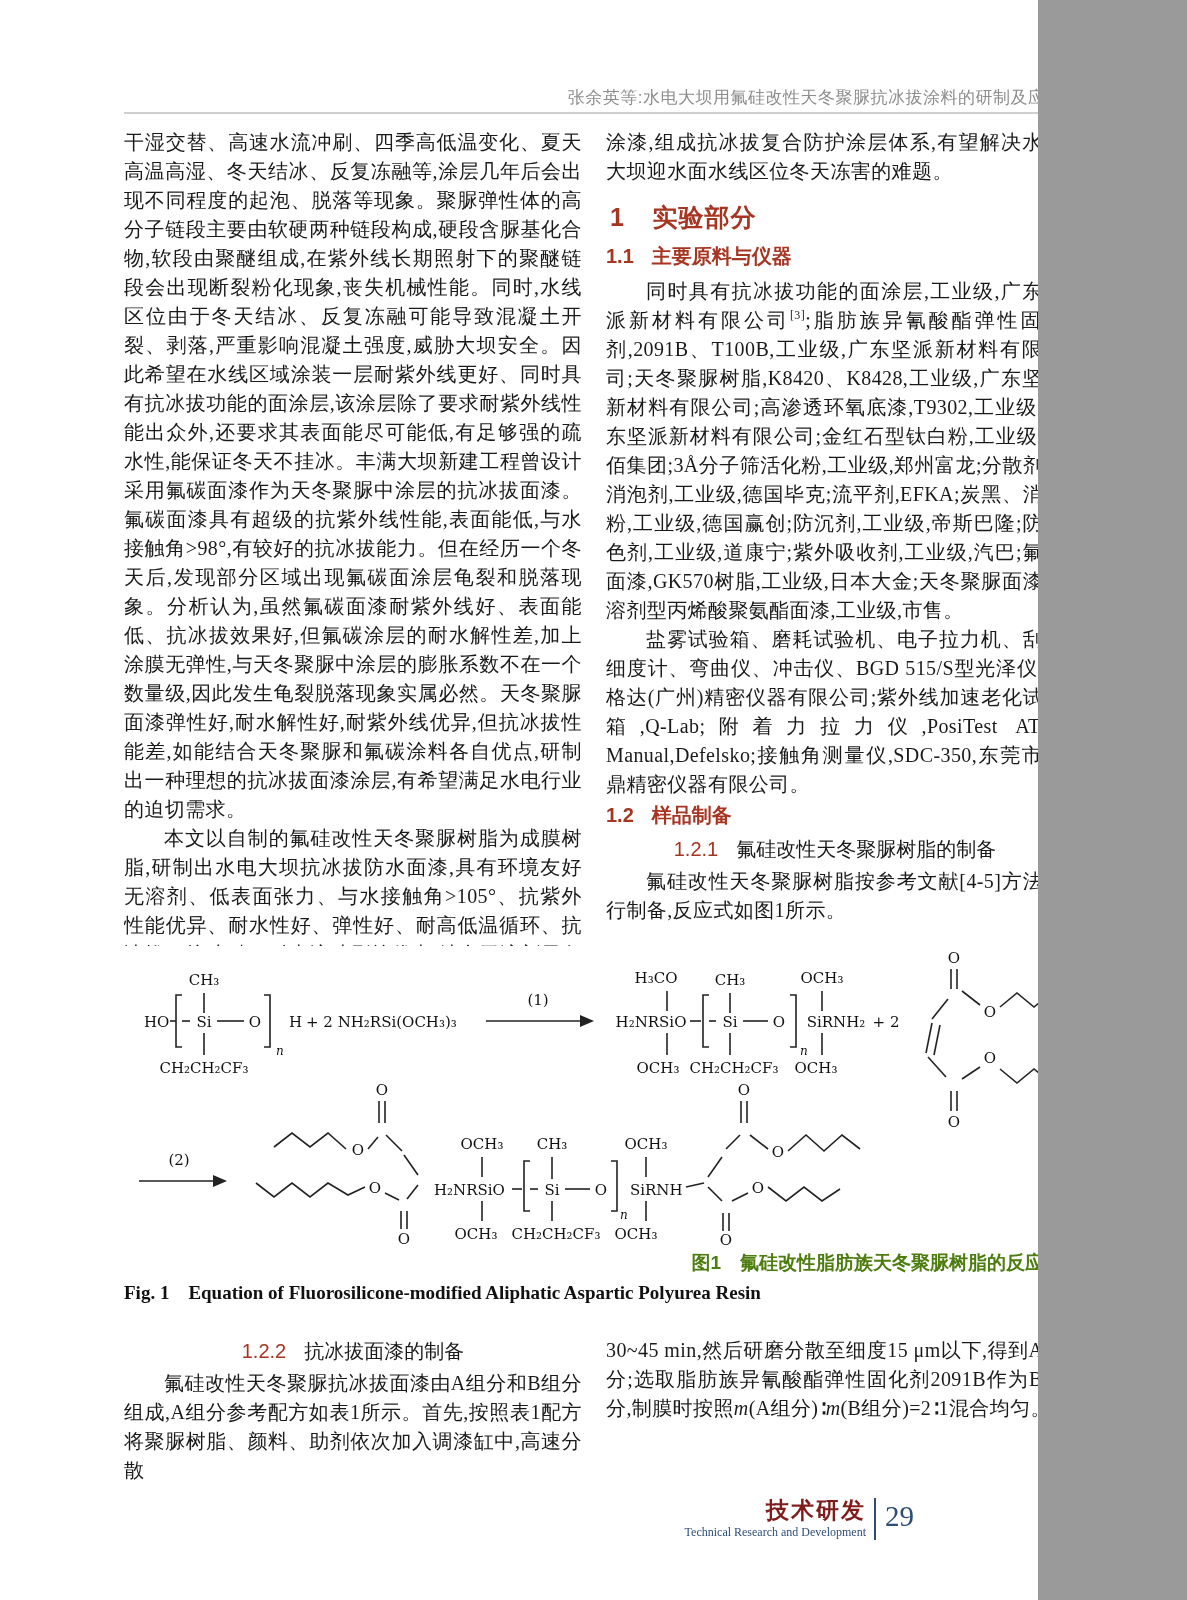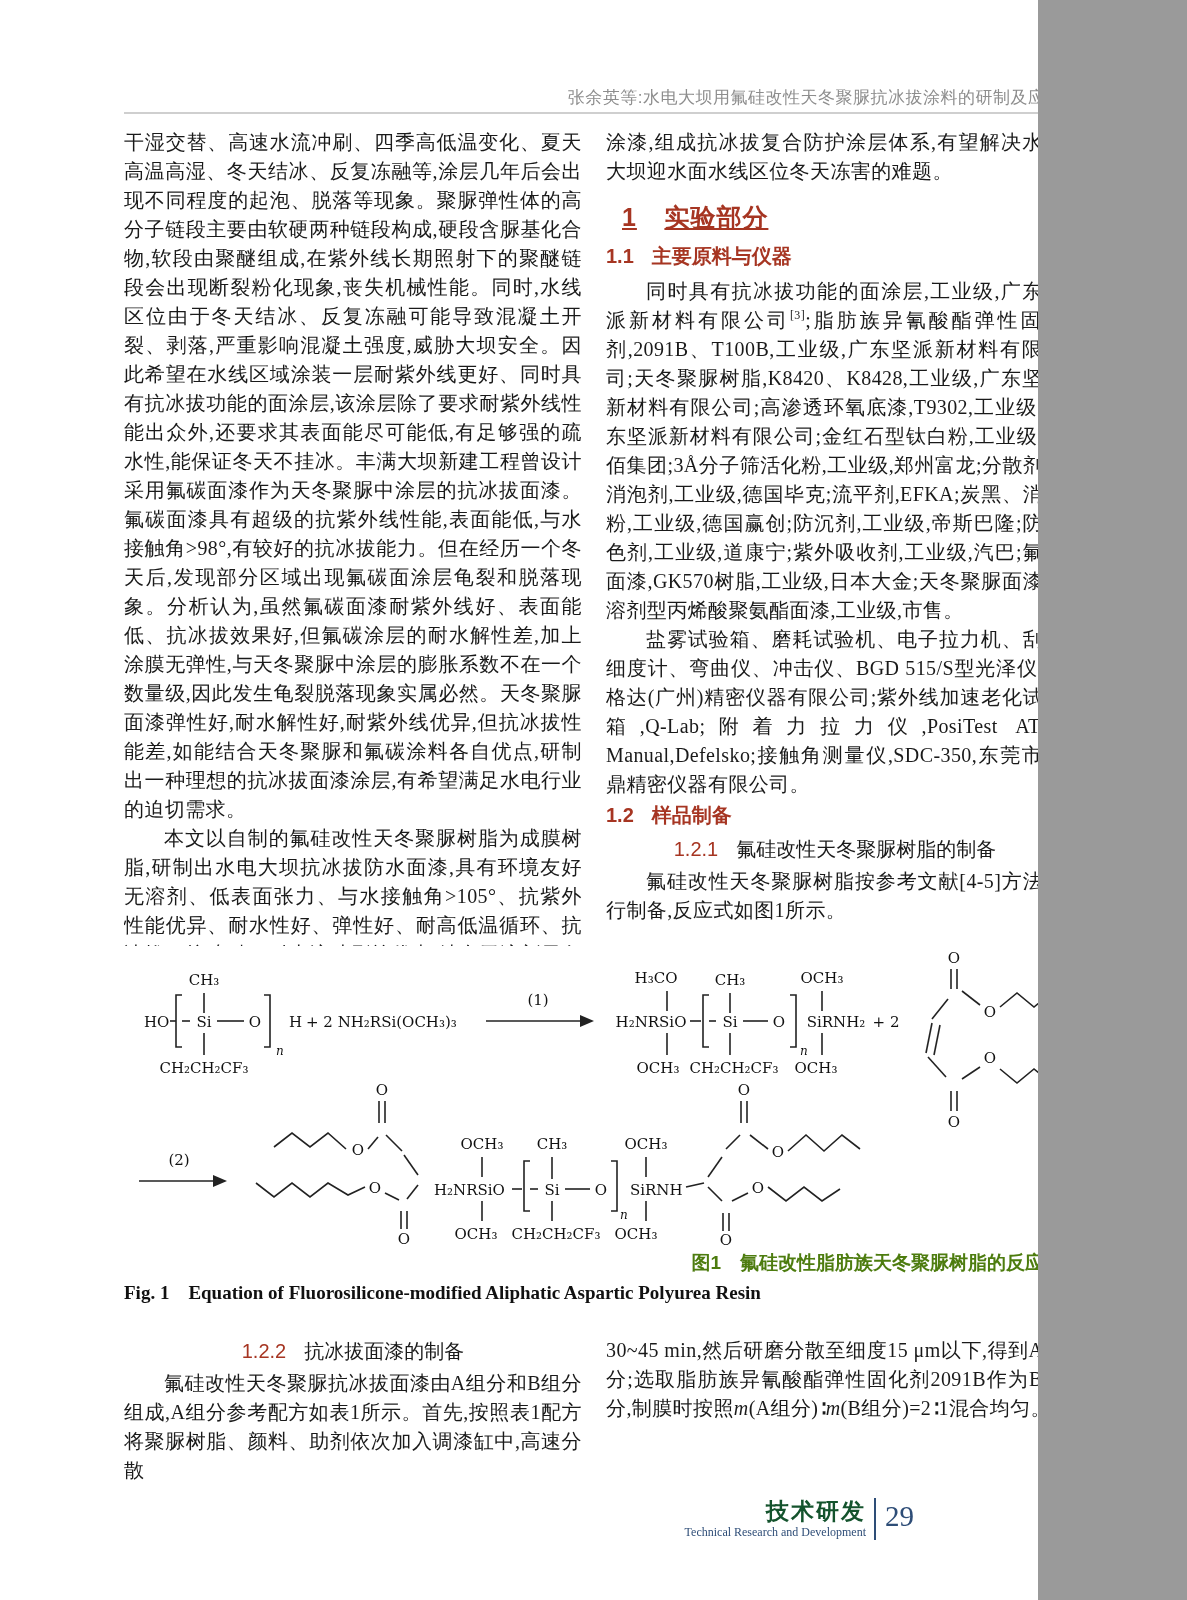--- a/index.html
+++ b/index.html
@@ -26,22 +26,22 @@
   .col{position:absolute;width:458px;overflow:hidden;}
   .col-left{left:124px;top:128px;height:818px;}
   .col-right{left:606px;top:128px;height:818px;}
   .col p{
     margin:0;font-size:20px;line-height:29px;letter-spacing:.4px;
     text-align:justify;text-justify:inter-ideograph;
   }
   .indent{text-indent:2em;}
   sup.ref{font-size:12px;vertical-align:super;line-height:0;}
   .h1{
-    margin:15px 0 9px 16px;font-family:"Liberation Sans",sans-serif;
-    font-weight:bold;font-size:25px;color:#a63522;letter-spacing:1px;text-decoration:underline;
+    margin:15px 0 9px 4px;font-family:"Liberation Sans",sans-serif;
+    font-weight:bold;font-size:25px;color:#a63522;letter-spacing:1px;
   }
   .h2{
     margin:3px 0 7px 0;font-family:"Liberation Sans",sans-serif;
     font-weight:bold;font-size:20px;color:#a63522;
   }
   .h3{
     margin:2px 0 4px 0;font-family:"Liberation Sans",sans-serif;
     font-weight:normal;font-size:20px;color:#1a1a1a;text-align:center;
   }
   .h3 .num{color:#a63522;}
@@ -66,22 +66,22 @@
   
   .bot-left{left:124px;top:1336px;height:170px;}
   .bot-right{left:606px;top:1336px;height:170px;}
   
   .footer{
     position:absolute;top:1498px;right:124px;
     display:flex;align-items:center;
   }
   .footer-labels{text-align:right;}
   .footer-cn{
-    font-family:Liberation Serif, serif;font-weight:bold;
-    font-size:23px;color:#14532d;letter-spacing:2px;line-height:26px;
+    font-family:Liberation Mono, monospace;font-weight:bold;
+    font-size:23px;color:#7f1d1d;letter-spacing:2px;line-height:26px;
   }
   .footer-en{
     font-family:"Liberation Serif",serif;font-size:12px;color:#2e4d77;line-height:15px;margin-left:44px;
   }
   .footer-divider{width:2px;height:42px;background:#2e4d77;margin:0 9px 0 8px;}
   .footer-page{
     font-family:"Liberation Serif",serif;font-size:29px;color:#2e4d77;
     align-self:flex-start;margin-top:2px;
   }
 </style>

